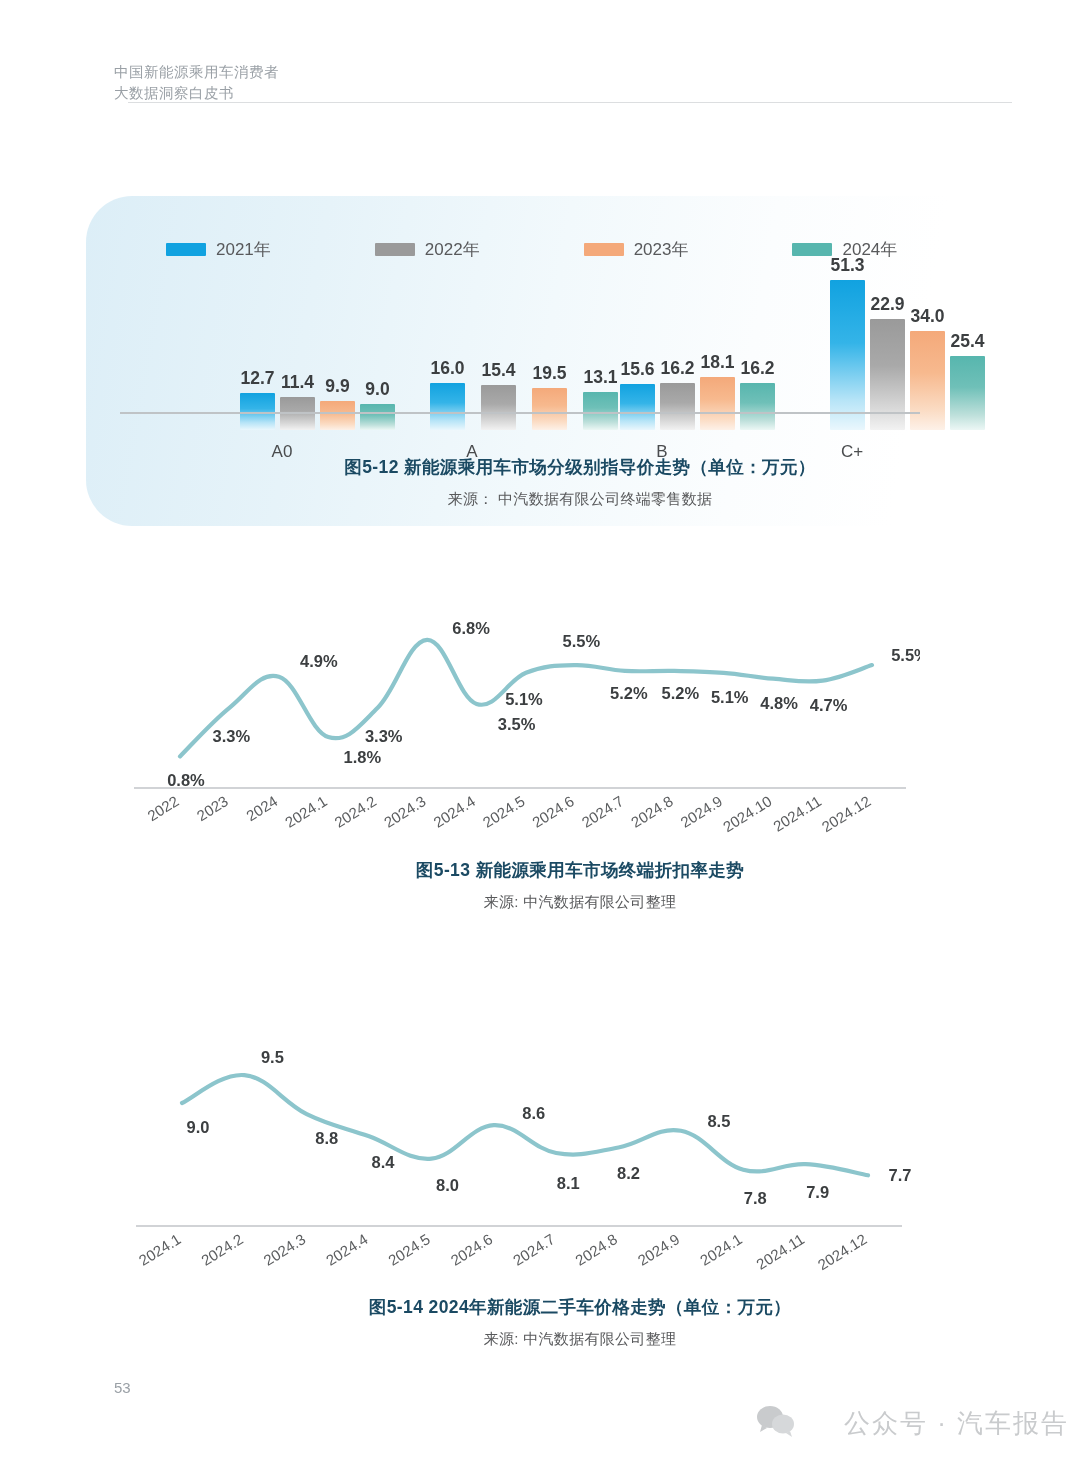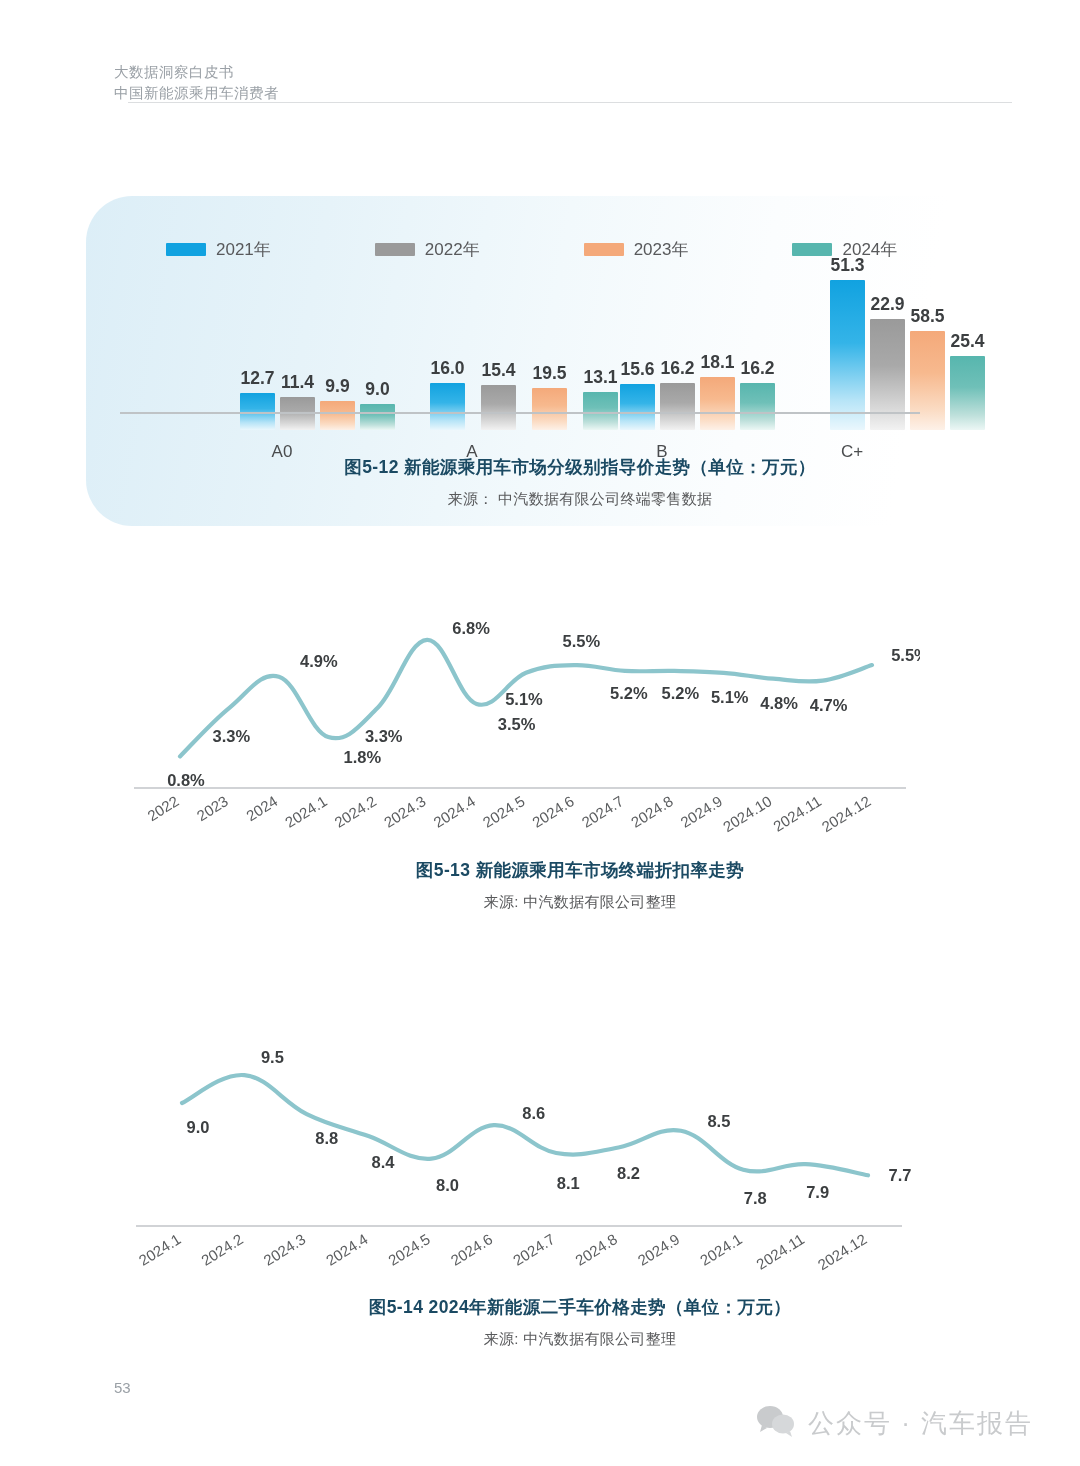--- a/index.html
+++ b/index.html
@@ -47,30 +47,30 @@
 
   
   .linechart { position: absolute; }
   .linechart svg { display: block; }
   .lc-label { font-size: 16.5px; font-weight: 600; fill: #3c3f41; }
   .lc-tick { font-size: 15px; fill: #5b5d5f; }
 
   
   .page-number { position: absolute; left: 114px; top: 1379px; font-size: 15px; color: #9aa0a6; }
   .watermark { position: absolute; left: 756px; top: 1404px; display: flex; align-items: center; gap: 12px; }
-  .wm-text { font-size: 26px; color: #c9cbcd; letter-spacing: 2px; white-space: nowrap; }
+  .wm-text { font-size: 26px; color: #c9cbcd; letter-spacing: 2px; white-space: nowrap; margin-left: 36px; }
 </style>
 </head>
 <body>
 
 <div class="page">
 
   <div class="header">
+    <div class="header-title">中国新能源乘用车消费者</div>
     <div class="header-title">大数据洞察白皮书</div>
-    <div class="header-title">中国新能源乘用车消费者</div>
   </div>
   <div class="header-rule"></div>
 
   <div class="panel">
     <div class="legend">
       <div class="legend-item">
         <span class="legend-swatch" style="background:#11a2e0"></span>
         <span class="legend-label">2021年</span>
       </div>
       <div class="legend-item">
@@ -148,21 +148,21 @@
         <div class="group" style="left: 690px; padding-left: 20px;">
           <div class="bar-wrap">
             <div class="bar-value">51.3</div>
             <div class="bar b2021" style="height: 150px;"></div>
           </div>
           <div class="bar-wrap">
             <div class="bar-value">22.9</div>
             <div class="bar b2022" style="height: 110.819px;"></div>
           </div>
           <div class="bar-wrap">
-            <div class="bar-value">58.5</div>
+            <div class="bar-value">34.0</div>
             <div class="bar b2023" style="height: 99.4152px;"></div>
           </div>
           <div class="bar-wrap">
             <div class="bar-value">25.4</div>
             <div class="bar b2024" style="height: 74.269px;"></div>
           </div>
         </div>
         <div class="group-label" style="left: 682px; width: 100px;">C+</div>
       </div>
     <div class="axis-line"></div>

